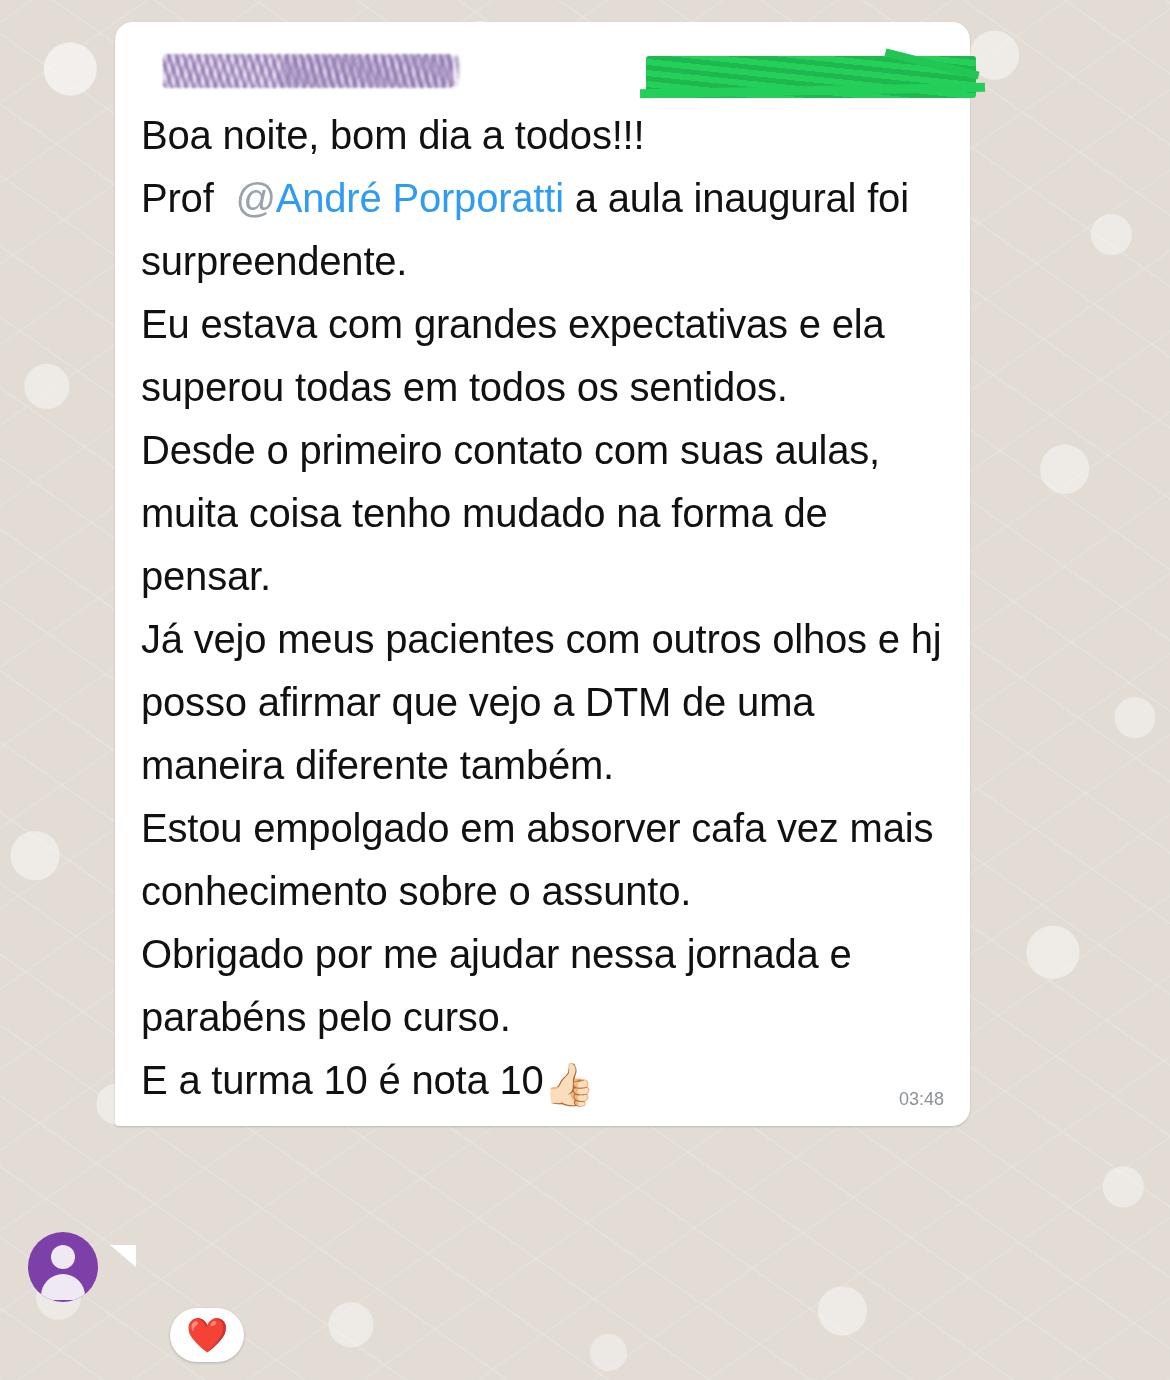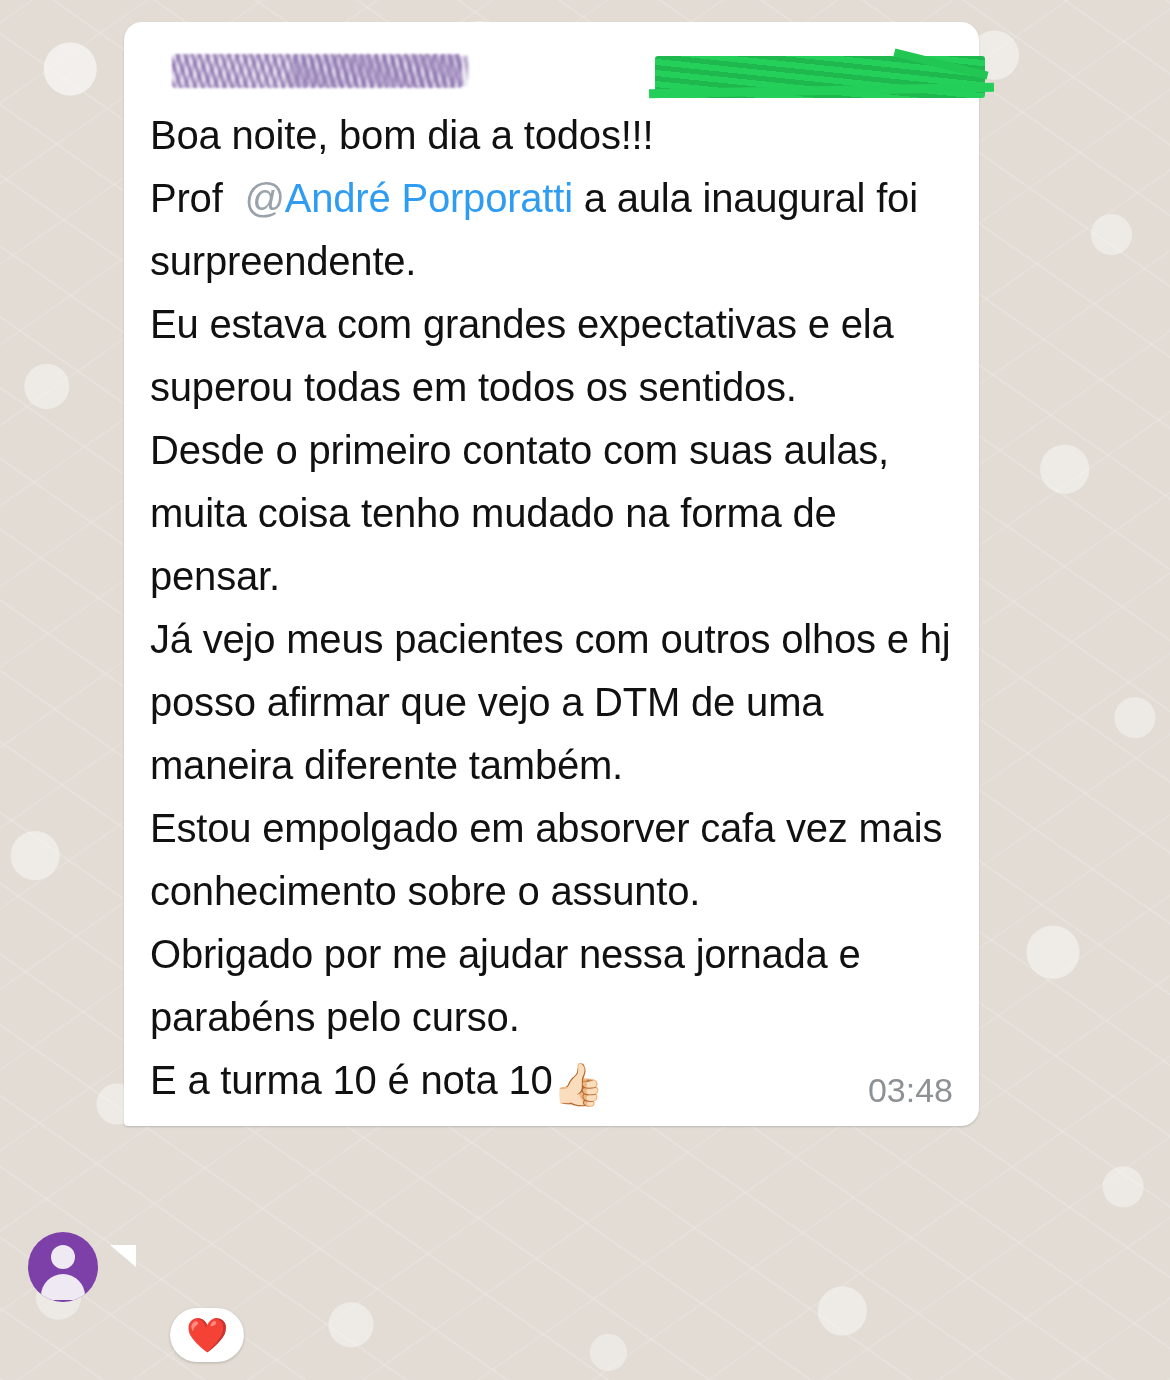--- a/index.html
+++ b/index.html
@@ -84,21 +84,21 @@
     bottom: 2px;
     width: 44px;
     height: 26px;
     border-radius: 22px 22px 0 0;
     background: #efe9f3;
   }
 
   
   #message-bubble {
     position: absolute;
-    left: 124px;
+    left: 115px;
     top: 22px;
     width: 855px;
     background: #ffffff;
     border-radius: 18px;
     border-bottom-left-radius: 4px;
     box-shadow: 0 1px 2px rgba(0,0,0,0.18);
     padding: 18px 20px 14px 26px;
     box-sizing: border-box;
   }
   #bubble-tail {
@@ -190,21 +190,21 @@
   #thumbs-up-emoji {
     font-size: 42px;
     line-height: 1;
     vertical-align: -5px;
   }
 
   #timestamp {
     position: absolute;
     right: 26px;
     bottom: 16px;
-    font-size: 34px;
+    font-size: 18px;
     color: #8c9196;
     font-family: "Liberation Sans", sans-serif;
   }
 
   
   #reaction-pill {
     position: absolute;
     left: 170px;
     top: 1308px;
     background: #ffffff;

